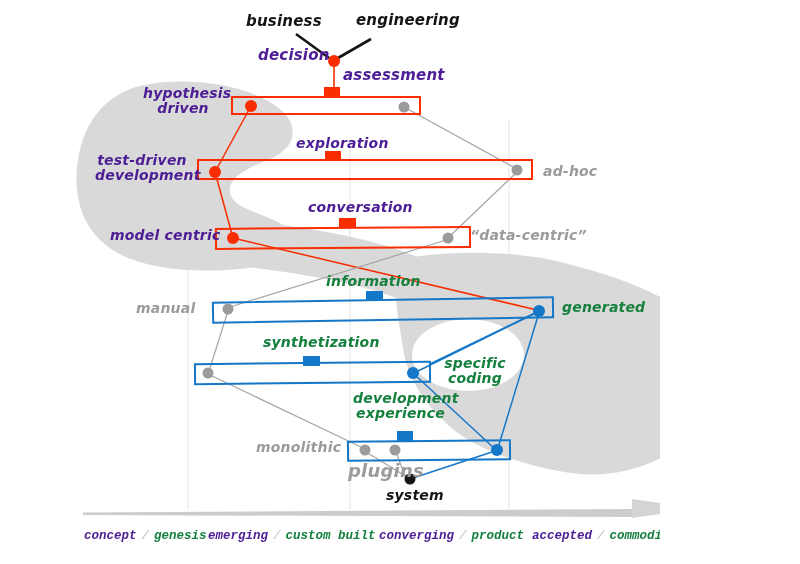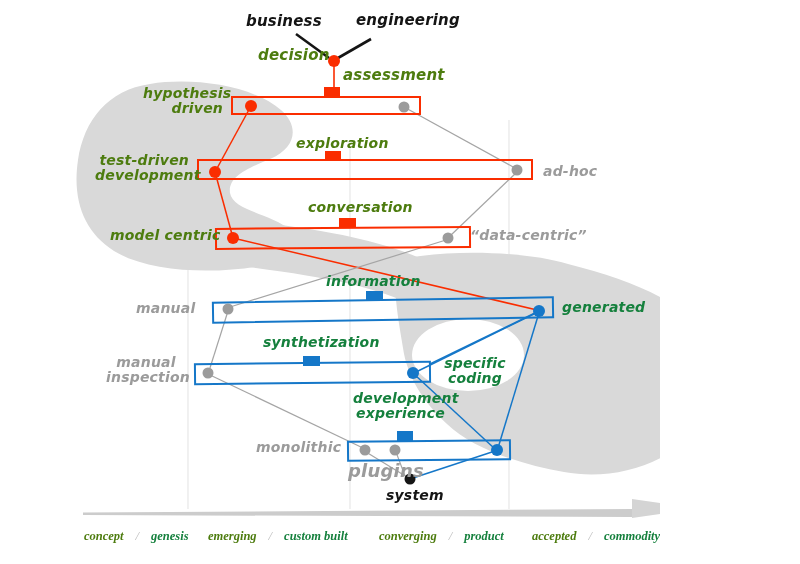--- a/index.html
+++ b/index.html
@@ -2,27 +2,27 @@
 <html><head>
 <meta charset="utf-8">
 <style>
   html,body{margin:0;padding:0;background:#ffffff;}
   .canvas{position:relative;width:660px;height:564px;background:#ffffff;overflow:hidden;
           font-family:"DejaVu Sans",sans-serif;}
   .canvas svg{position:absolute;left:0;top:0;}
   .lbl{position:absolute;font-family:"DejaVu Sans",sans-serif;font-style:italic;font-weight:bold;
        font-size:14px;line-height:1.08;white-space:nowrap;letter-spacing:.2px;}
   .wrap{white-space:normal;text-align:center;}
-  .red{color:#4d7c0f;text-align:right;}
+  .red{color:#4c1d95;}
   .blue{color:#15803d;text-align:center;}
   .gray{color:#9b9b9b;}
   .black{color:#151515;}
   .hdr{font-size:15px;}
-  .axis-group{position:absolute;top:529px;display:flex;gap:12px;align-items:baseline;
-              font-family:Liberation Serif, serif;font-style:italic;font-weight:bold;font-size:12.5px;}
+  .axis-group{position:absolute;top:529px;display:flex;gap:5px;align-items:baseline;
+              font-family:Liberation Mono, monospace;font-style:italic;font-weight:bold;font-size:12.5px;}
   .axis-sep{color:#bcbcbc;font-weight:normal;}
 </style>
 </head>
 <body>
 
 <div class="canvas">
 
   <svg width="800" height="564" viewBox="0 0 800 564">
 
     <line x1="188" y1="120" x2="188" y2="509" stroke="#e7e7e7" stroke-width="1.2"></line>
@@ -107,21 +107,20 @@
 
   <div class="lbl red" style="left:308px;top:200px;">conversation</div>
   <div class="lbl red" style="left:110px;top:228px;">model centric</div>
   <div class="lbl gray" style="left:470px;top:228px;">“data-centric”</div>
 
   <div class="lbl blue" style="left:326px;top:274px;">information</div>
   <div class="lbl gray" style="left:136px;top:301px;">manual</div>
   <div class="lbl blue" style="left:562px;top:300px;">generated</div>
 
   <div class="lbl blue" style="left:263px;top:335px;">synthetization</div>
-  <div class="lbl wrap gray" style="left:106px;top:355px;width:80px;">manual inspection</div>
   <div class="lbl wrap blue" style="left:353px;top:391px;width:95px;">development experience</div>
 
   <div class="lbl wrap blue" style="left:442px;top:356px;width:66px;">specific coding</div>
   <div class="lbl gray" style="left:256px;top:440px;">monolithic</div>
 
   <div class="lbl gray" style="left:348px;top:461px;font-size:18px;">plugins</div>
   <div class="lbl black" style="left:386px;top:488px;">system</div>
 
   <div class="axis-group" style="left:84px;">
     <span class="red">concept</span>

